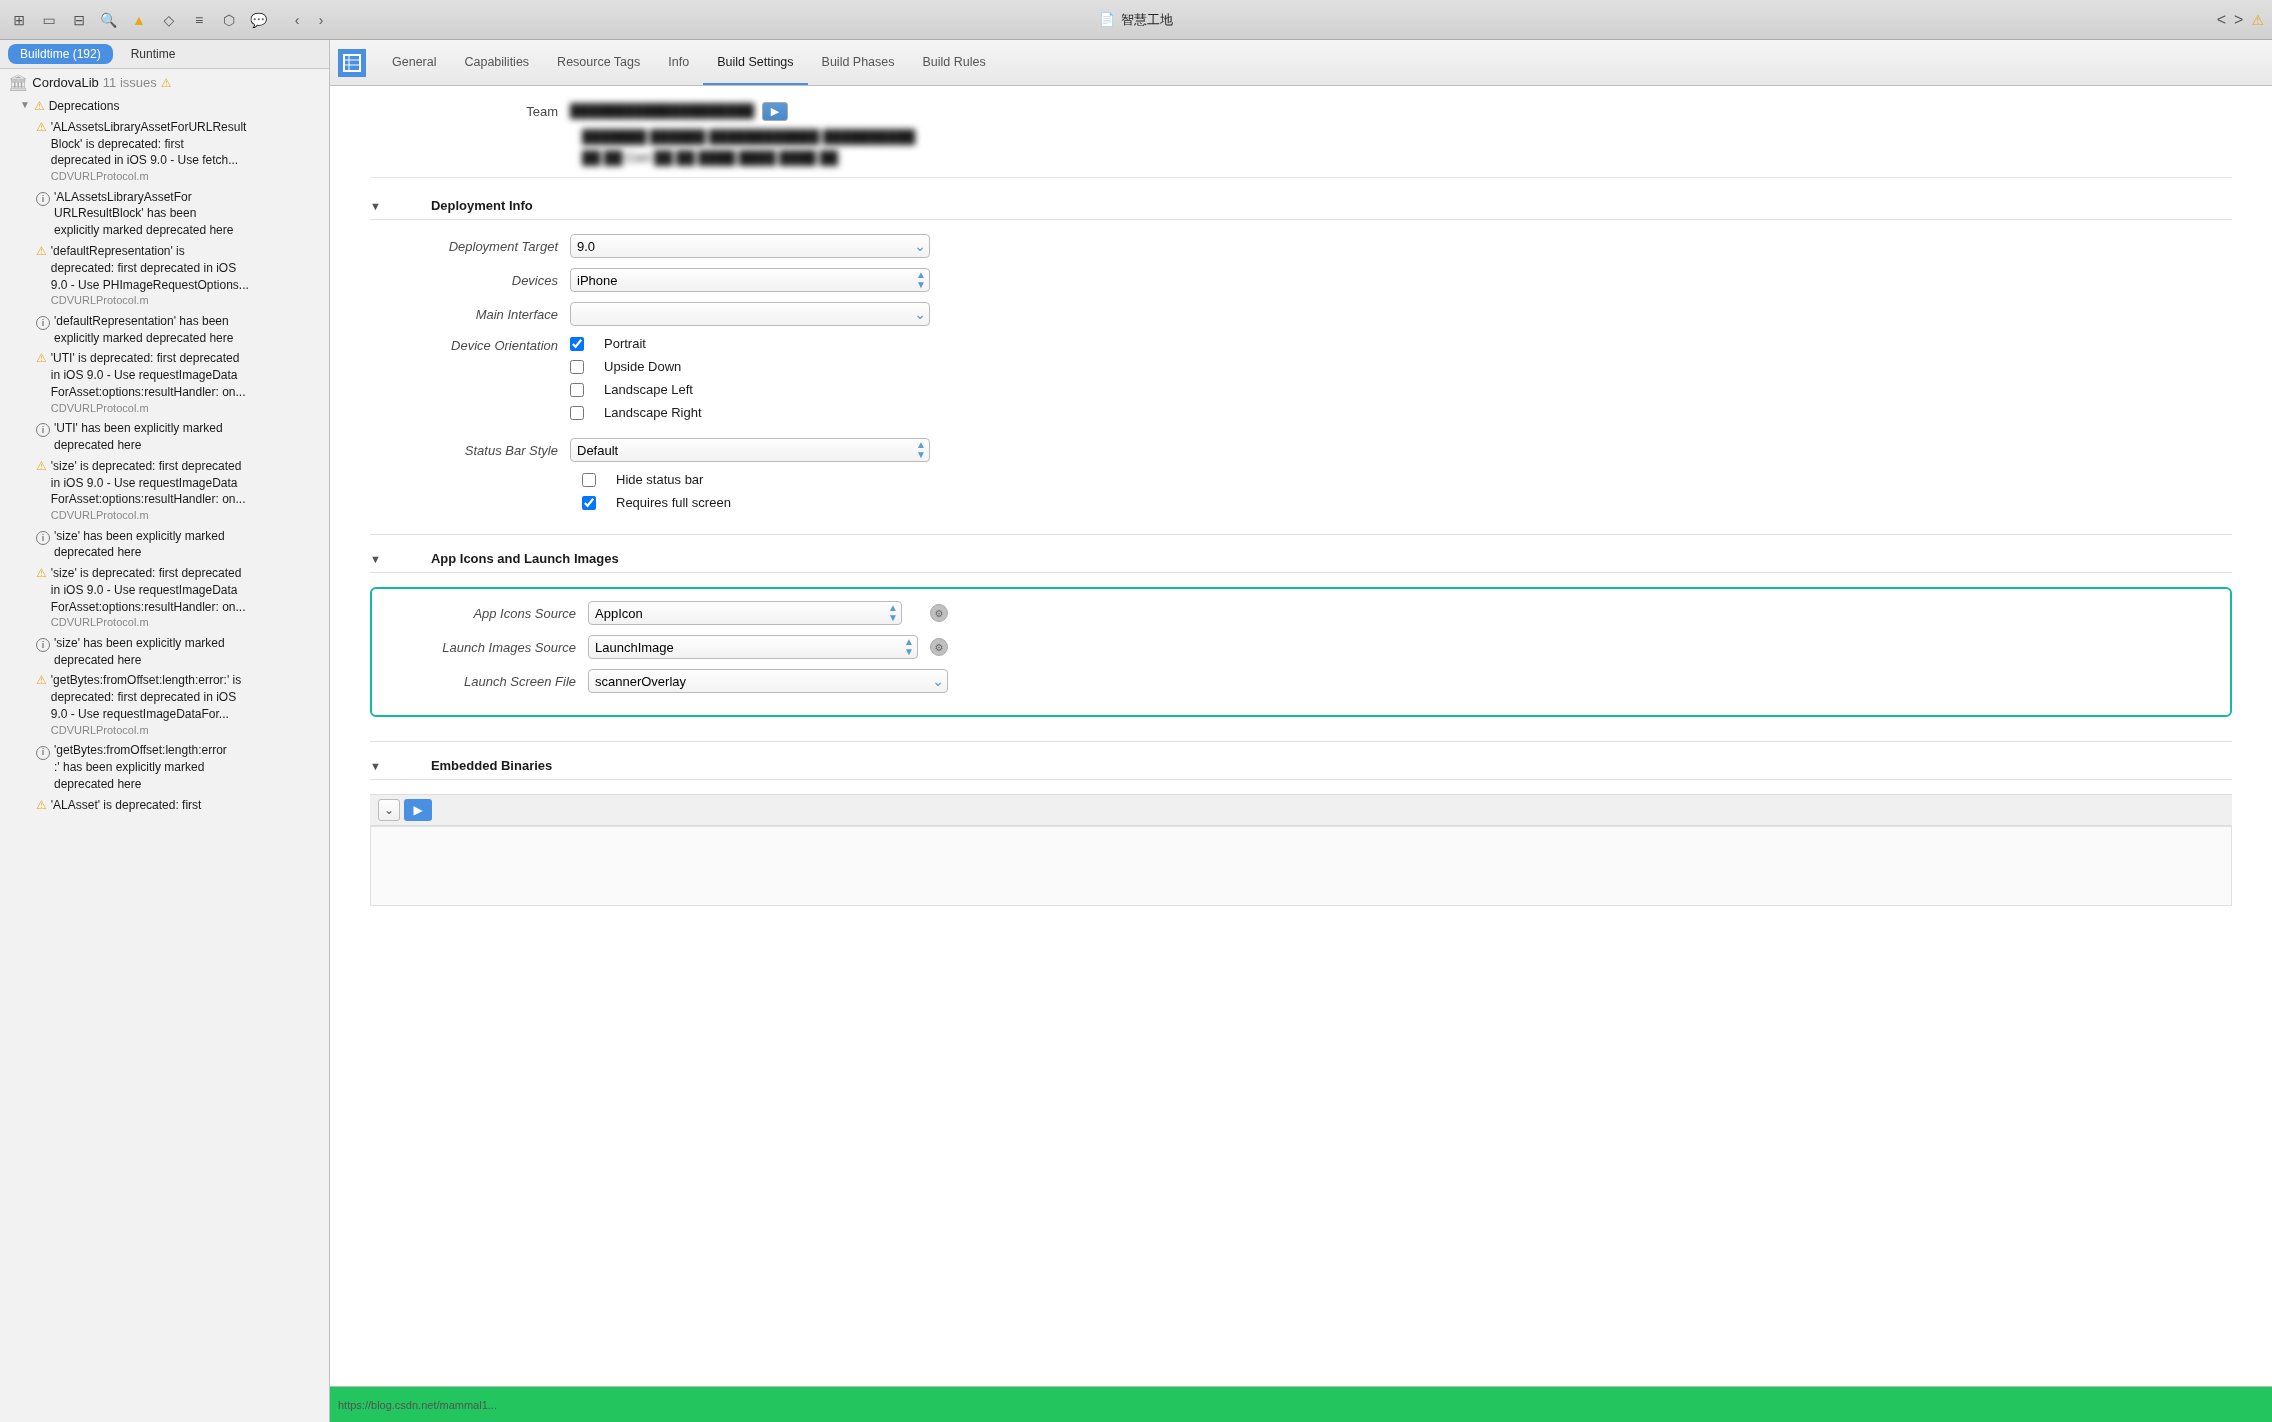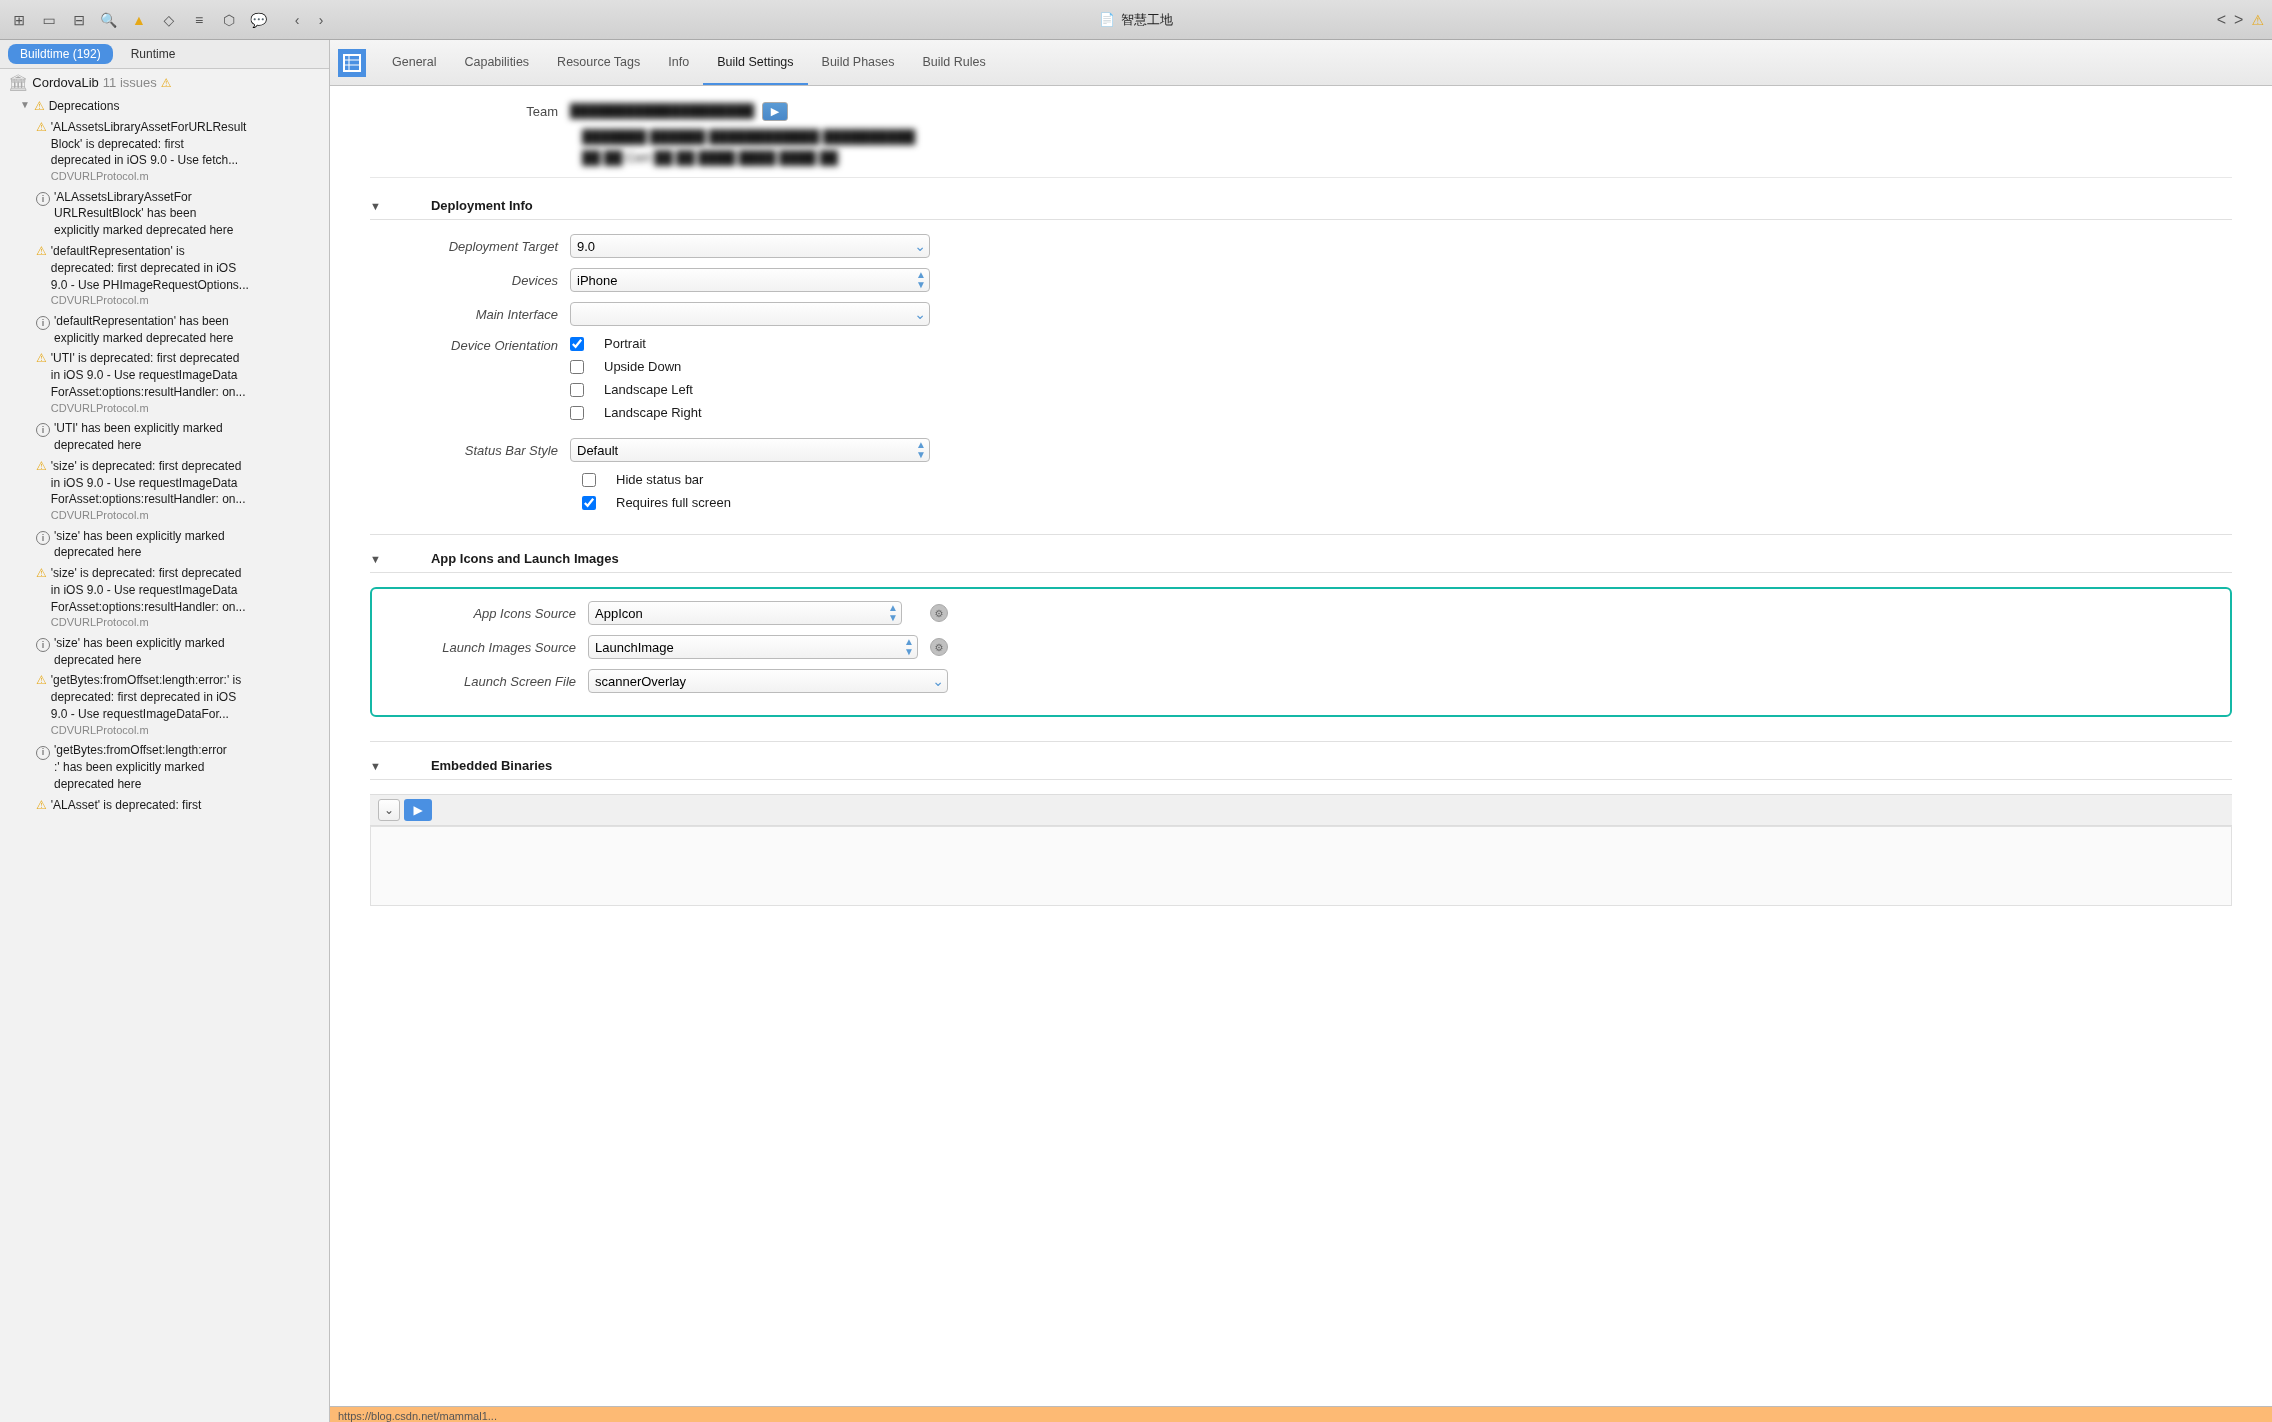--- a/index.html
+++ b/index.html
@@ -146,21 +146,21 @@
       margin-left: 0;
     }
 
     
     .gear-btn { width: 18px; height: 18px; border-radius: 50%; background: #c0c0c0; display: flex; align-items: center; justify-content: center; color: #666; font-size: 10px; cursor: pointer; margin-left: 6px; border: 1px solid #aaa; }
 
     
     .embedded-toolbar { display: flex; align-items: center; padding: 4px 8px; background: #f0f0f0; border-top: 1px solid #ddd; border-bottom: 1px solid #ddd; gap: 4px; }
     .em-btn { width: 22px; height: 22px; display: flex; align-items: center; justify-content: center; border: 1px solid #bbb; border-radius: 3px; background: linear-gradient(to bottom, #fefefe, #f0f0f0); cursor: pointer; font-size: 12px; color: #555; }
 
-    .bottom-bar { height: 16px; background: #fdba74; border-top: 1px solid #bbb; display: flex; align-items: flex-end; padding: 0 8px; font-size: 11px; color: #555; }
+    .bottom-bar { height: 36px; background: #22c55e; border-top: 1px solid #bbb; display: flex; align-items: center; padding: 0 8px; font-size: 11px; color: #555; }
 
     .blurred-text { filter: blur(3px); display: inline-block; }
 
     .separator { height: 1px; background: #e0e0e0; margin: 16px 0; }
 
     .team-row { display: flex; align-items: center; margin-bottom: 8px; }
     .team-label { width: 200px; text-align: right; padding-right: 12px; font-size: 13px; color: #4a4a4a; flex-shrink: 0; }
 
     .issue-count { font-size: 13px; color: #888; }
   </style>

